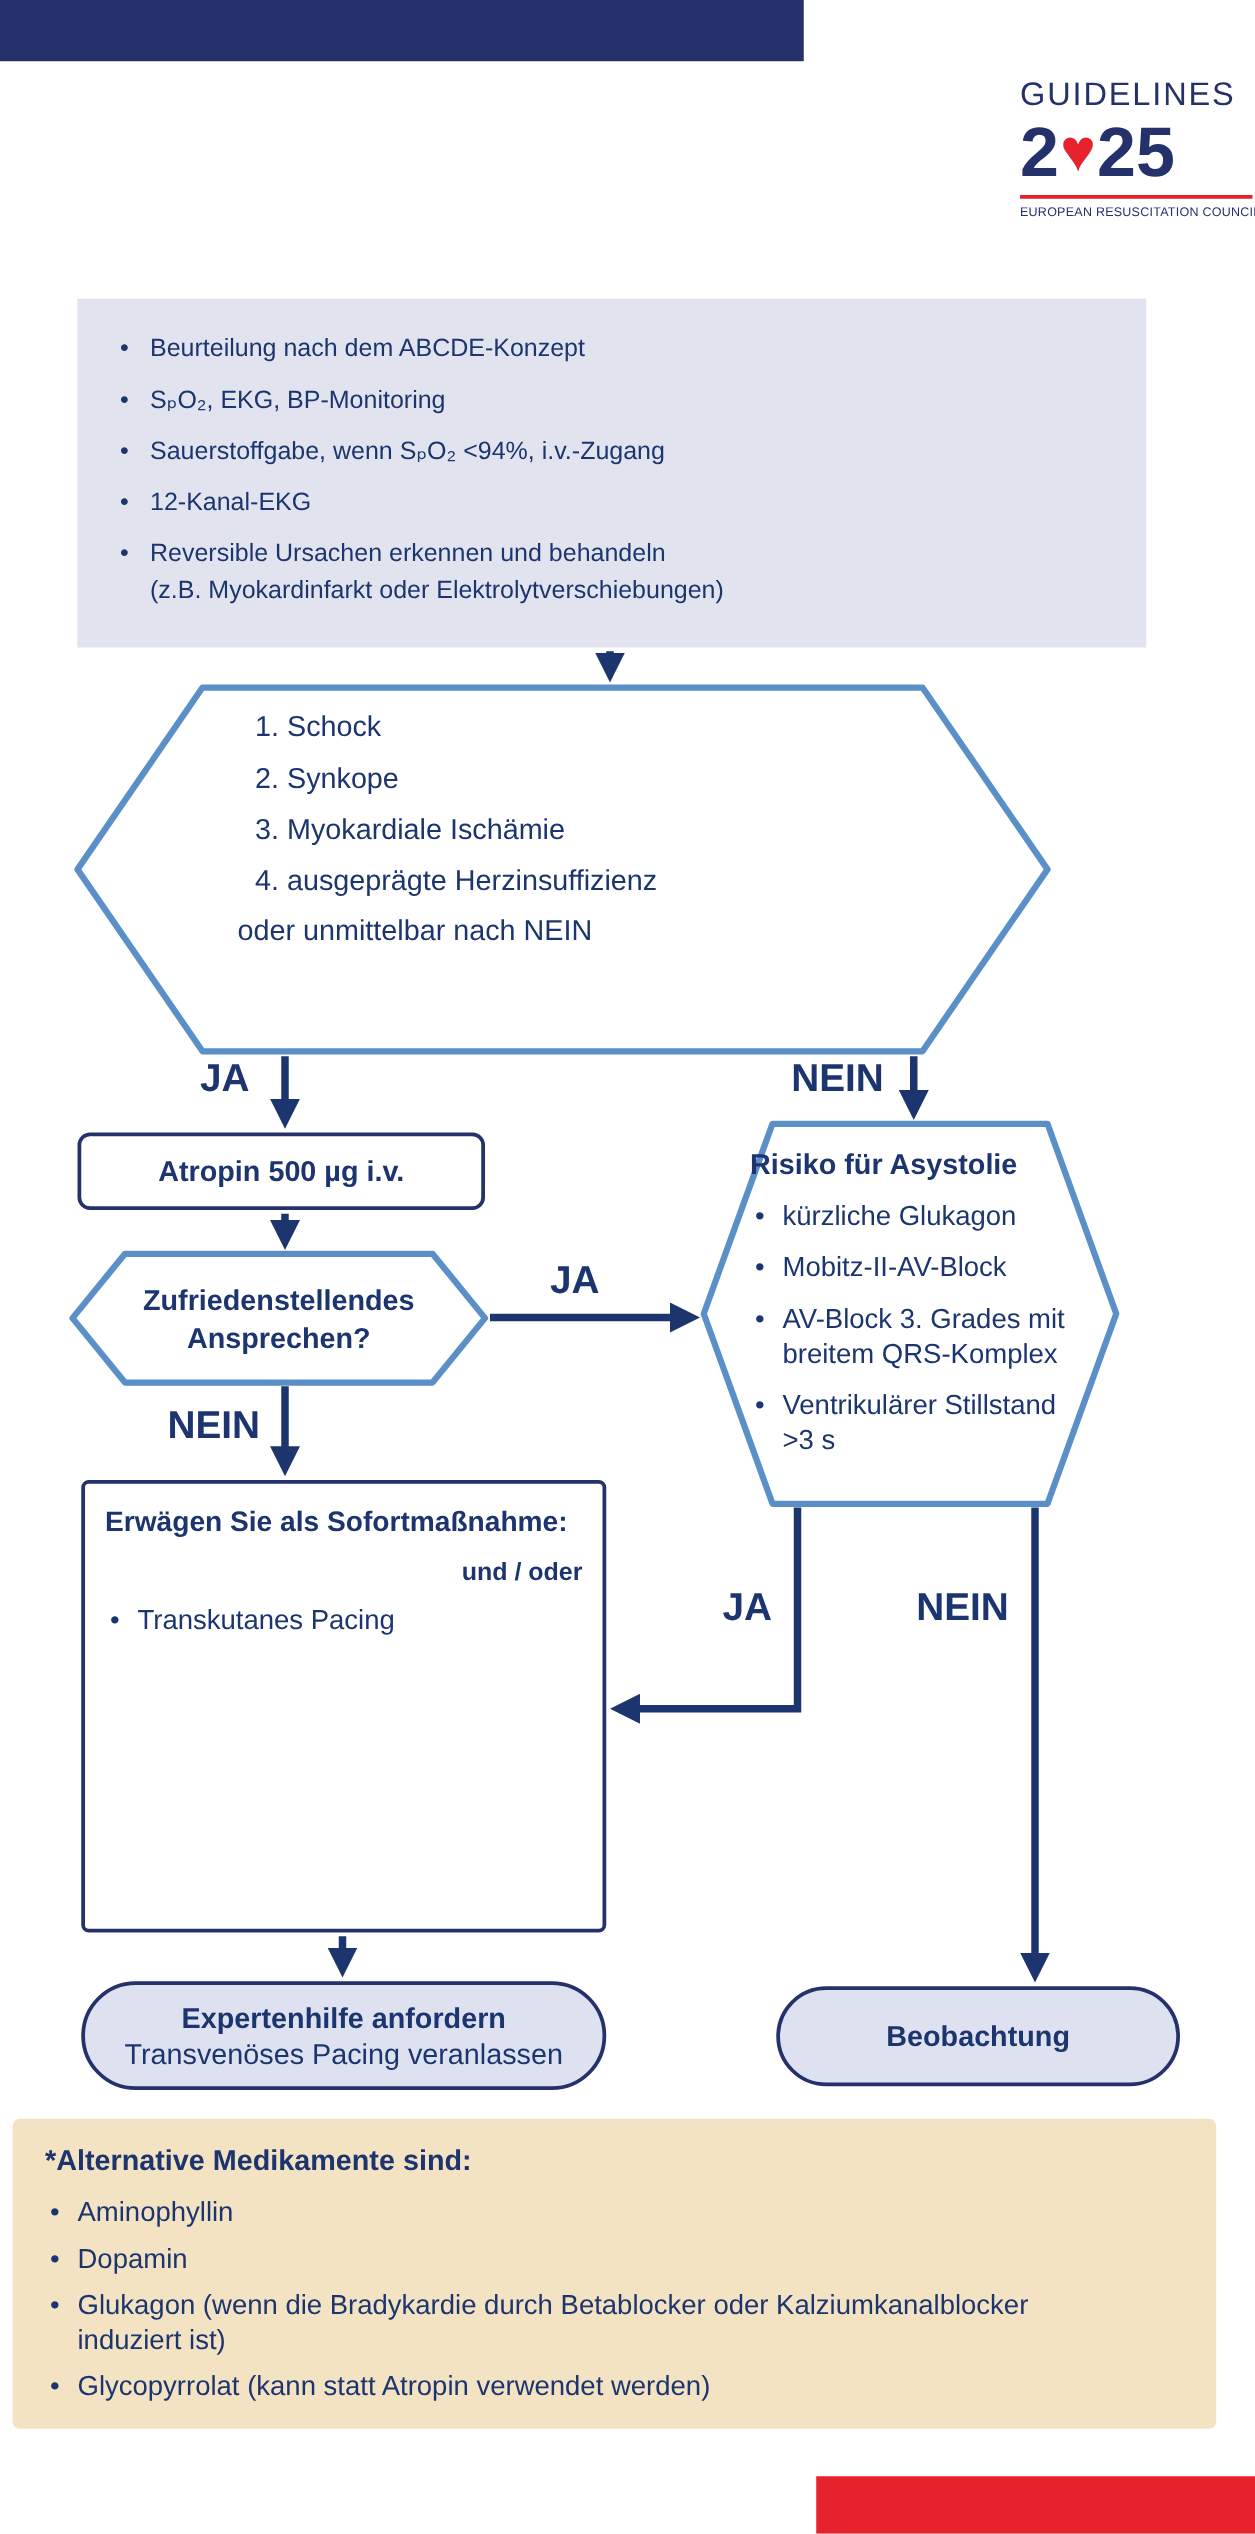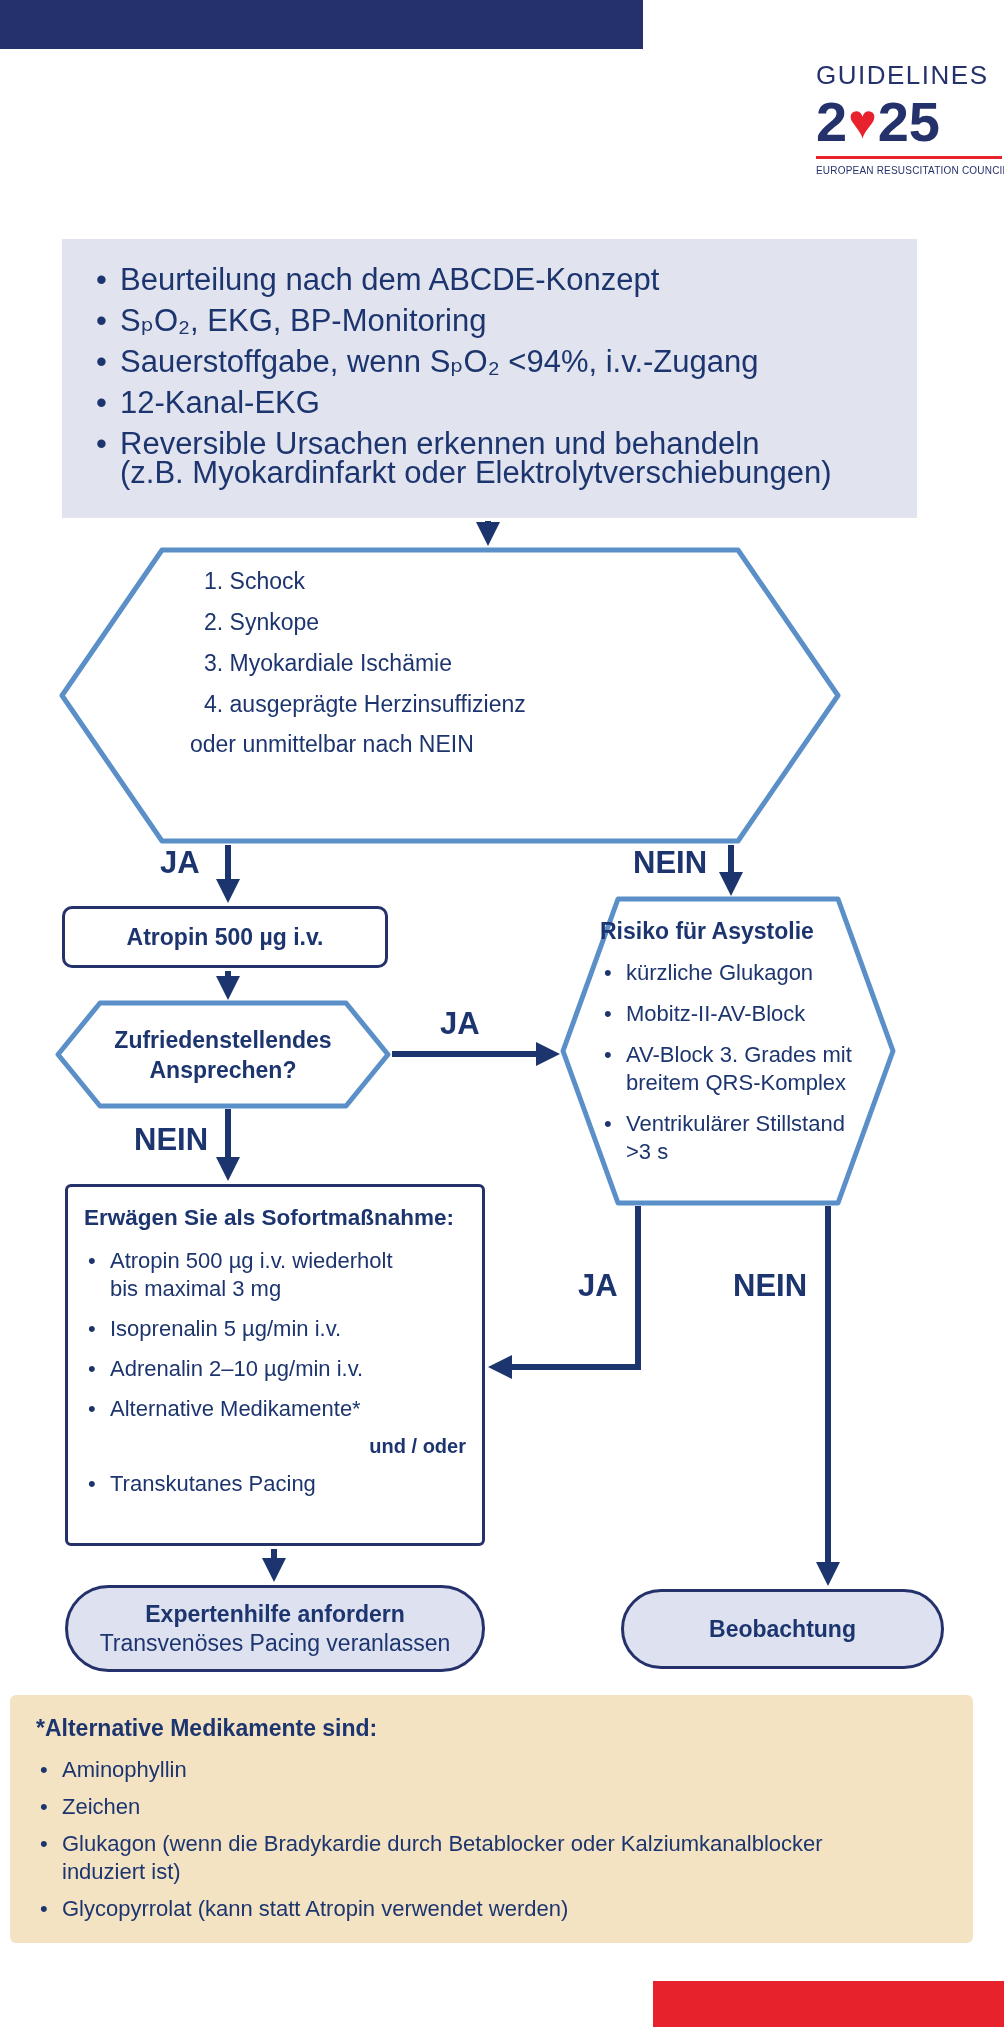--- a/index.html
+++ b/index.html
@@ -13,21 +13,21 @@
   .logo { left:816px; top:60px; width:186px; z-index:3; }
   .logo-guidelines { font-size:26px; letter-spacing:1.5px; color:#25316b; }
   .logo-year { font-size:56px; font-weight:bold; color:#25316b; line-height:1; margin-top:3px; display:flex; align-items:center; }
   .logo-heart { color:#e8222d; font-size:48px; line-height:1; margin:0 1px; }
   .logo-line { height:3px; background:#e8222d; margin-top:6px; width:186px; }
   .logo-org { font-size:10px; margin-top:6px; color:#25316b; letter-spacing:0.2px; white-space:nowrap; }
 
   .infobox { left:62px; top:239px; width:855px; height:279px; background:#e1e4ee; padding:26px 30px; z-index:1; }
 
   ul.blist { list-style:none; }
-  ul.blist li { position:relative; padding-left:28px; font-size:31px; line-height:29px; margin-bottom:12px; white-space:pre-line; }
+  ul.blist li { position:relative; padding-left:28px; font-size:20px; line-height:29px; margin-bottom:12px; white-space:pre-line; }
   ul.blist li::before { content:"•"; position:absolute; left:4px; }
 
   .svg-layer { left:0; top:0; z-index:2; pointer-events:none; }
   .txt { z-index:3; }
 
   .hex1-text { left:190px; top:566px; width:600px; }
   .hex-title { font-size:24px; font-weight:bold; margin-bottom:14px; }
   ol.numlist { list-style:none; padding-left:14px; }
   ol.numlist li { font-size:23px; line-height:30px; margin-bottom:11px; }
   .hex1-footer { font-size:23px; margin-top:12px; }
@@ -144,46 +144,39 @@
       <li>Mobitz-II-AV-Block</li>
       <li>AV-Block 3. Grades mit
 breitem QRS-Komplex</li>
       <li>Ventrikulärer Stillstand
 &gt;3 s</li>
     </ul>
   </div>
 
   <div class="abs interim">
     <div class="interim-title">Erwägen Sie als Sofortmaßnahme:</div>
-    <ul class="blist">
-      <li>Atropin 500 µg i.v. wiederholt
-bis maximal 3 mg</li>
-      <li>Isoprenalin 5 µg/min i.v.</li>
-      <li>Adrenalin 2–10 µg/min i.v.</li>
-      <li>Alternative Medikamente*</li>
-    </ul>
     <div class="andor">und / oder</div>
     <ul class="blist">
       <li>Transkutanes Pacing</li>
     </ul>
   </div>
 
   <div class="abs pill pill-expert">
     <div class="pill-line1">Expertenhilfe anfordern</div>
     <div class="pill-line2">Transvenöses Pacing veranlassen</div>
   </div>
 
   <div class="abs pill pill-observe">
     <div class="pill-line1">Beobachtung</div>
   </div>
 
   <div class="abs footnote">
     <div class="footnote-title">*Alternative Medikamente sind:</div>
     <ul class="blist">
       <li>Aminophyllin</li>
-      <li>Zeichen</li>
+      <li>Dopamin</li>
       <li>Glukagon (wenn die Bradykardie durch Betablocker oder Kalziumkanalblocker
 induziert ist)</li>
       <li>Glycopyrrolat (kann statt Atropin verwendet werden)</li>
     </ul>
   </div>
 
 </div>
 
 </body></html>

